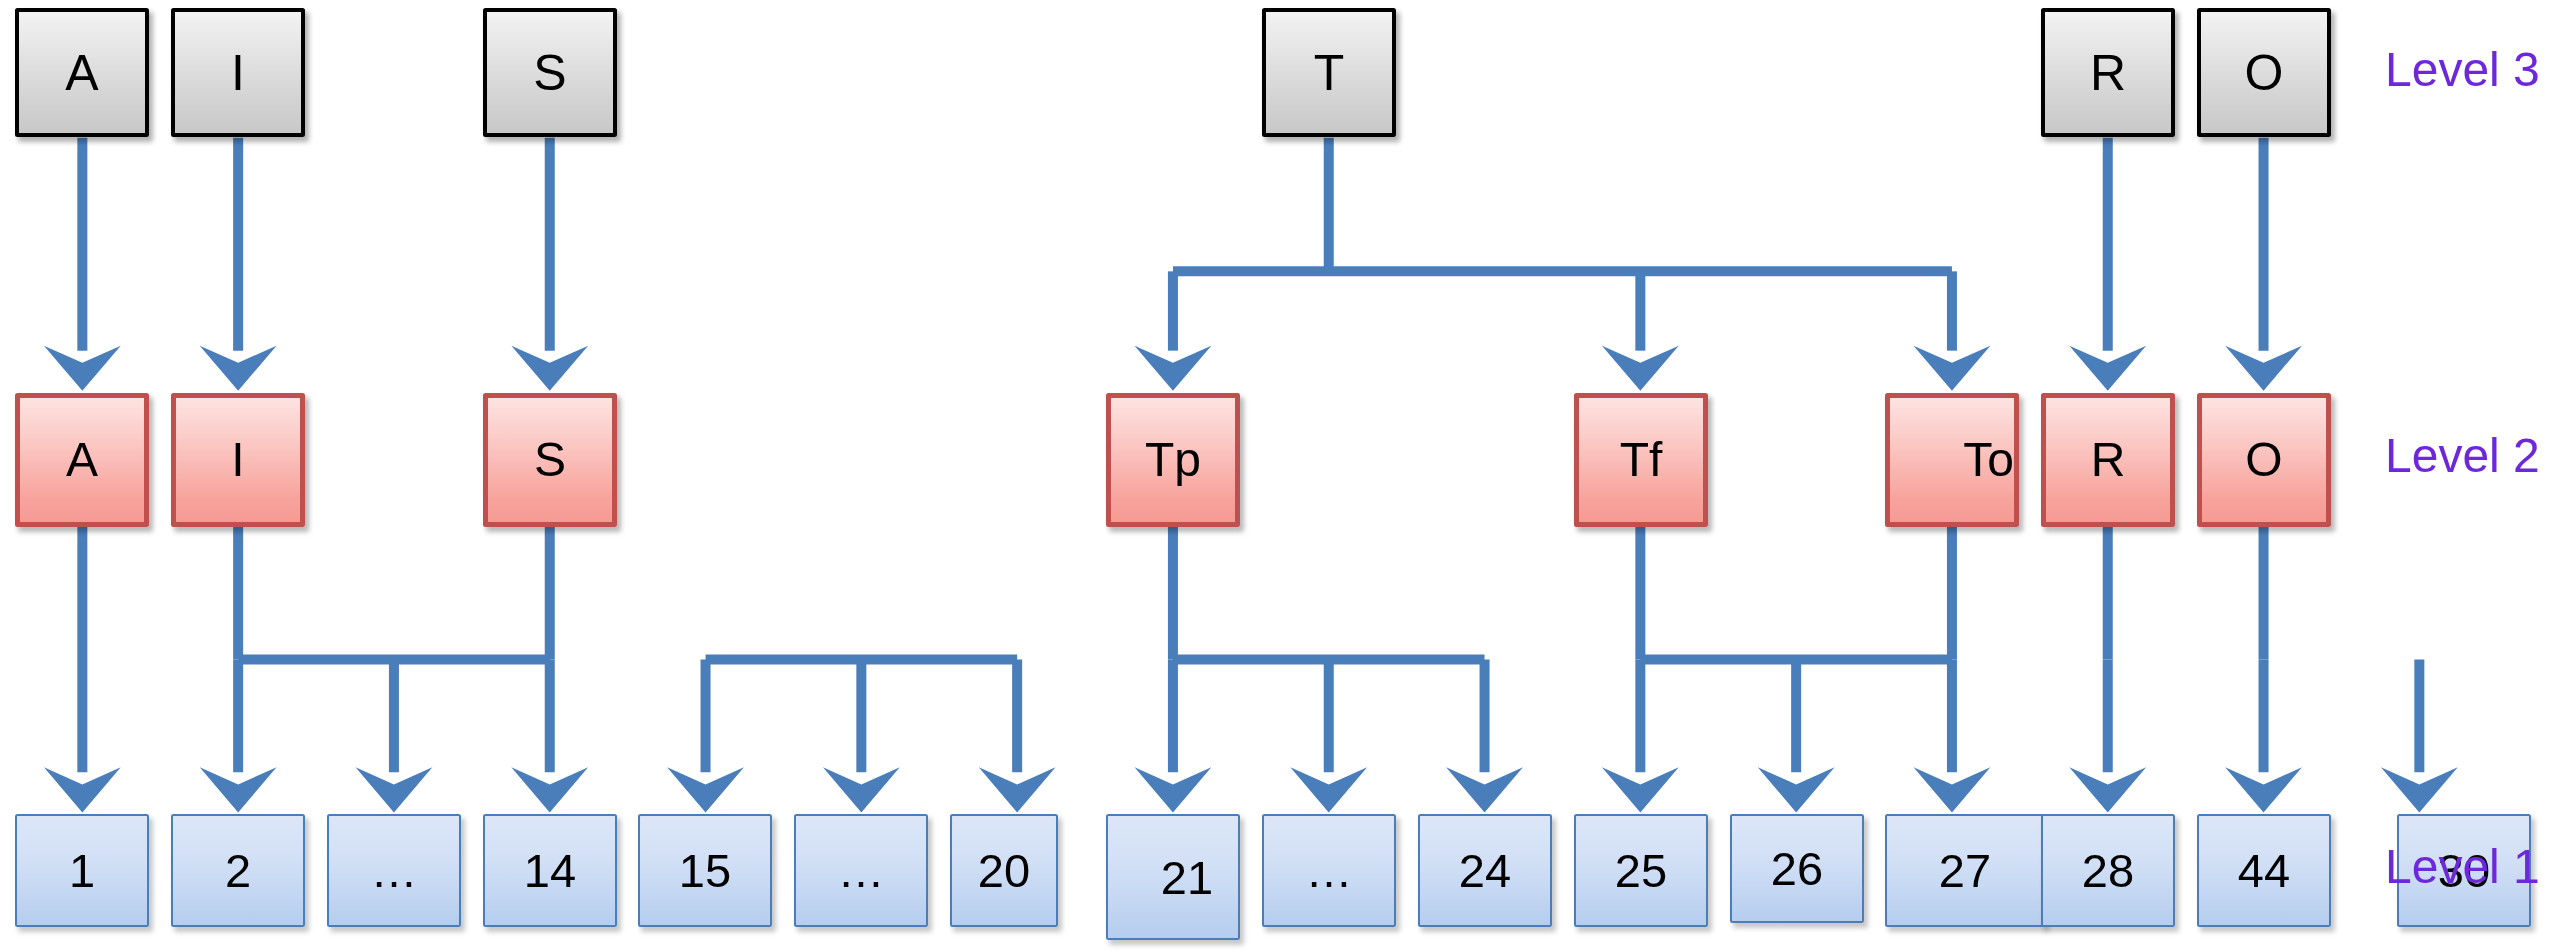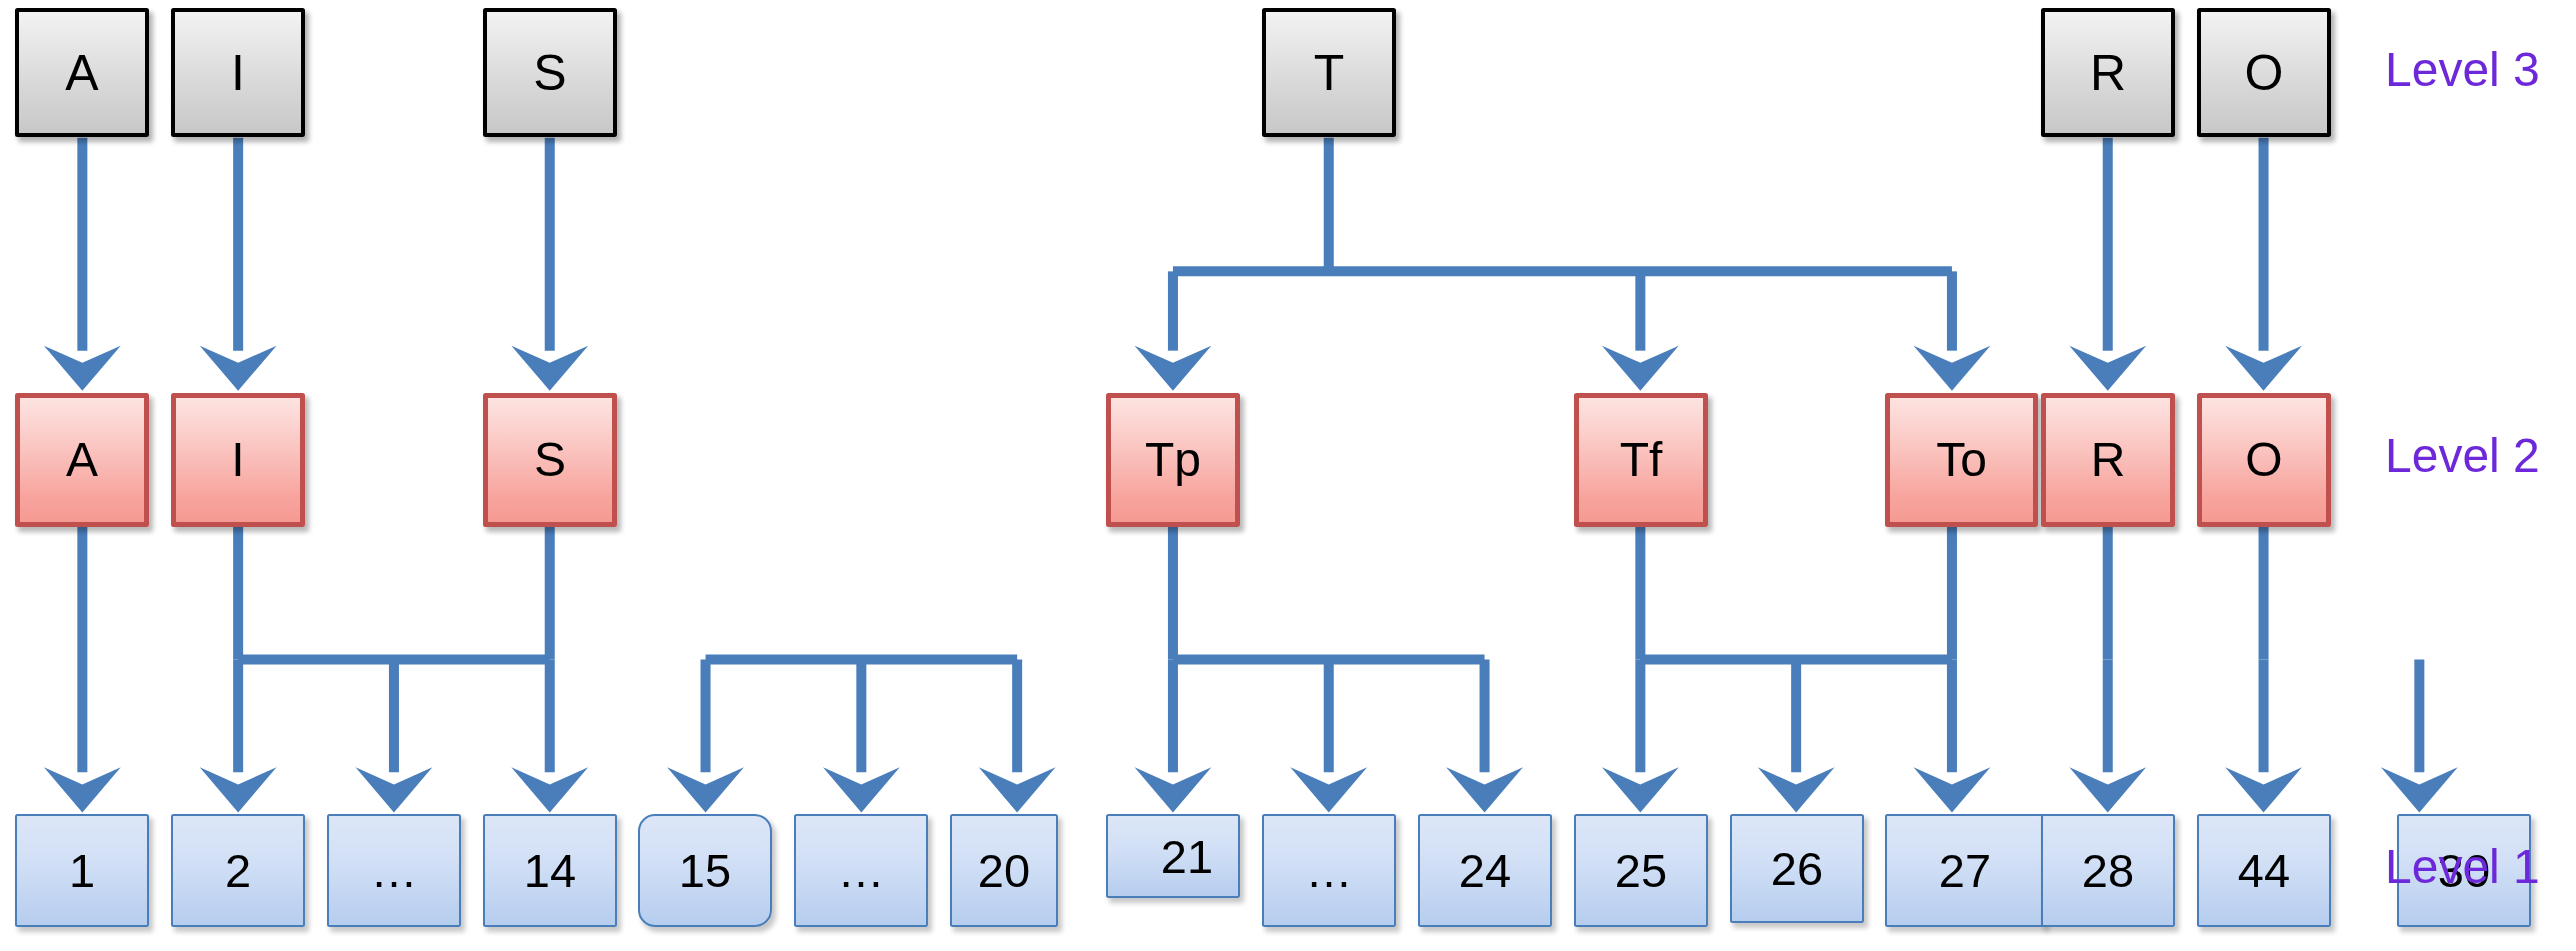--- a/index.html
+++ b/index.html
@@ -170,51 +170,51 @@
       </div>
       <div class="node lvl2" style="left: 483px; top: 393px; width: 134px; height: 134px;">
         <span class="lbl">S</span>
       </div>
       <div class="node lvl2" style="left: 1106px; top: 393px; width: 134px; height: 134px;">
         <span class="lbl">Tp</span>
       </div>
       <div class="node lvl2" style="left: 1574px; top: 393px; width: 134px; height: 134px;">
         <span class="lbl">Tf</span>
       </div>
-      <div class="node lvl2" style="left: 1885px; top: 393px; width: 153px; height: 134px;">
+      <div class="node lvl2" style="left: 1885px; top: 393px; width: 134px; height: 134px; justify-content: flex-end;">
         <span class="lbl">To</span>
       </div>
       <div class="node lvl2" style="left: 2041px; top: 393px; width: 134px; height: 134px;">
         <span class="lbl">R</span>
       </div>
       <div class="node lvl2" style="left: 2197px; top: 393px; width: 134px; height: 134px;">
         <span class="lbl">O</span>
       </div>
       <div class="node lvl1" style="left: 15px; top: 814px; width: 134px; height: 113px;">
         <span class="lbl">1</span>
       </div>
       <div class="node lvl1" style="left: 171px; top: 814px; width: 134px; height: 113px;">
         <span class="lbl">2</span>
       </div>
       <div class="node lvl1" style="left: 327px; top: 814px; width: 134px; height: 113px;">
         <span class="lbl">…</span>
       </div>
       <div class="node lvl1" style="left: 483px; top: 814px; width: 134px; height: 113px;">
         <span class="lbl">14</span>
       </div>
-      <div class="node lvl1" style="left: 638px; top: 814px; width: 134px; height: 113px; border-radius: 17px;">
+      <div class="node lvl1" style="left: 638px; top: 814px; width: 134px; height: 113px;">
         <span class="lbl">15</span>
       </div>
       <div class="node lvl1" style="left: 794px; top: 814px; width: 134px; height: 113px;">
         <span class="lbl">…</span>
       </div>
       <div class="node lvl1" style="left: 950px; top: 814px; width: 108px; height: 113px;">
         <span class="lbl">20</span>
       </div>
-      <div class="node lvl1" style="left: 1106px; top: 814px; width: 134px; height: 84px; padding-left: 28px;">
+      <div class="node lvl1" style="left: 1106px; top: 814px; width: 134px; height: 126px; padding-left: 28px;">
         <span class="lbl">21</span>
       </div>
       <div class="node lvl1" style="left: 1262px; top: 814px; width: 134px; height: 113px;">
         <span class="lbl">…</span>
       </div>
       <div class="node lvl1" style="left: 1418px; top: 814px; width: 134px; height: 113px;">
         <span class="lbl">24</span>
       </div>
       <div class="node lvl1" style="left: 1574px; top: 814px; width: 134px; height: 113px;">
         <span class="lbl">25</span>

